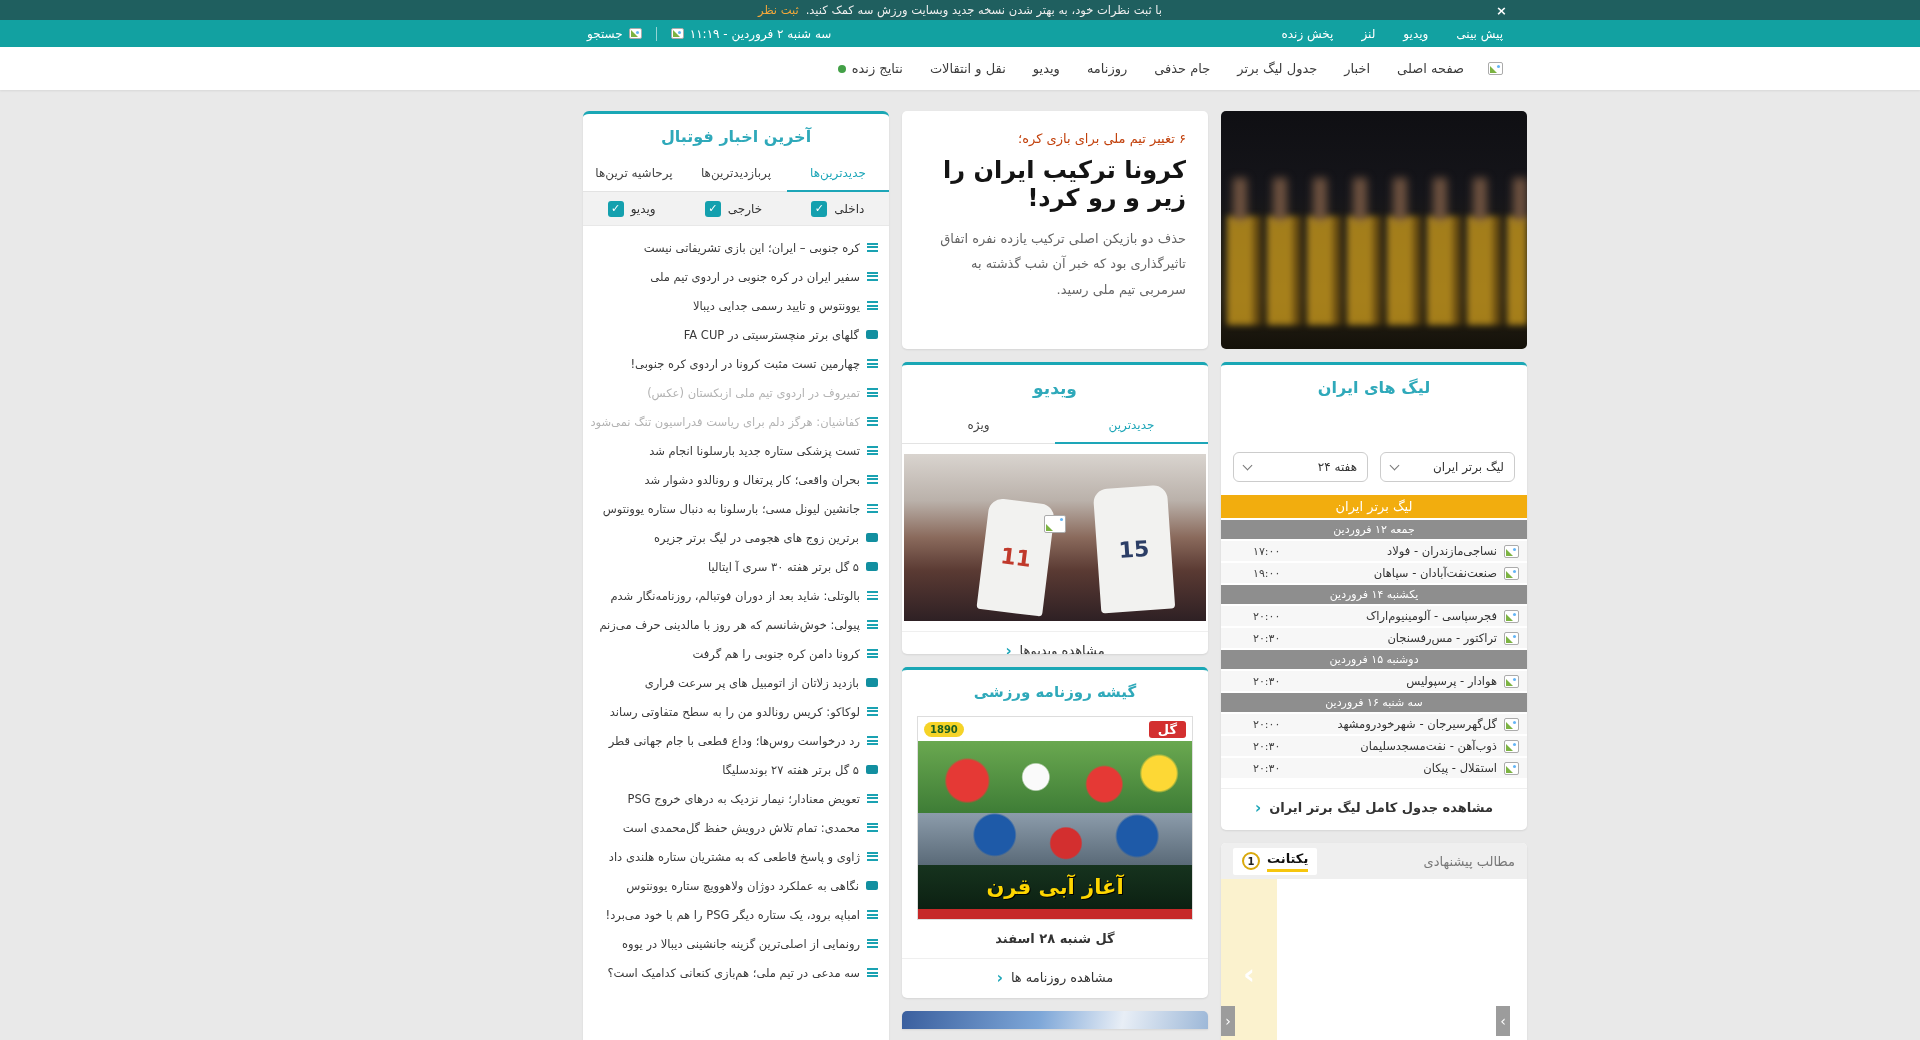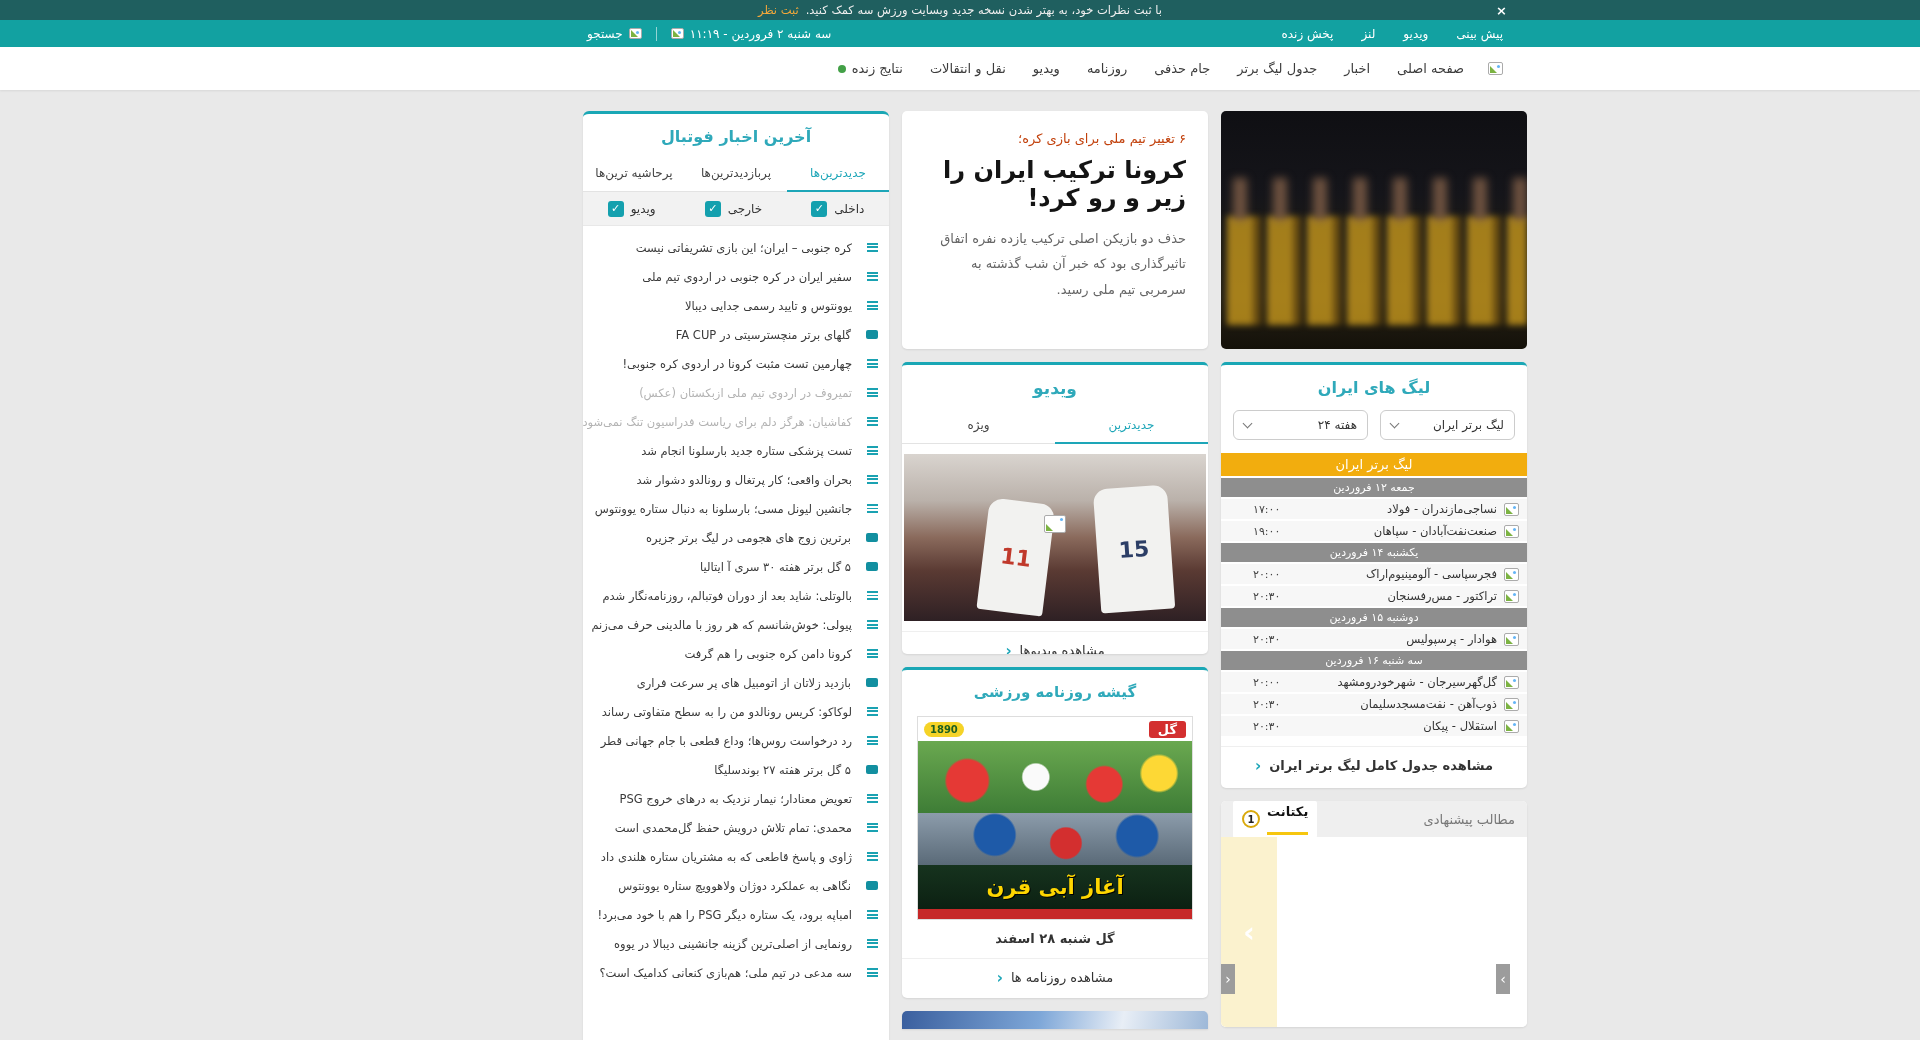--- a/index.html
+++ b/index.html
@@ -91,59 +91,59 @@
       linear-gradient(180deg,#8c9cab,#5a6a78); }
   .np-headline { height:44px; background:linear-gradient(180deg,#16331e,#0c2012);
     display:flex; align-items:center; justify-content:center; }
   .np-headline span { color:#ffd600; font-size:21px; font-weight:bold; text-shadow:1px 1px 0 #000; }
   .np-strip { height:10px; background:#c62828; }
   .np-caption { text-align:center; font-size:13px; font-weight:bold; color:#333; padding:11px 0 2px; }
   
   .league-card { padding-bottom:4px; }
   .lg-selects { display:flex; gap:12px; padding:2px 12px 13px; }
   .select { flex:1; height:30px; border:1px solid #ccc; border-radius:6px; background:#fff;
-    display:flex; align-items:center; justify-content:space-between; padding:0 10px; font-size:12px; color:#333; cursor:pointer; }
+    display:flex; align-items:center; justify-content:space-between; padding:0 10px; font-size:12px; color:#333; cursor:pointer;margin-top:42px; }
   .chev { width:7px; height:7px; border-left:1.6px solid #777; border-bottom:1.6px solid #777;
     transform:rotate(-45deg); margin-top:-4px; }
   .lt-header { height:23px; background:#f2ad0e; color:#fff; font-size:13px;
     display:flex; align-items:center; justify-content:center; }
   .lt-date { height:19px; background:#8e8e8e; color:#fff; font-size:11px;
     display:flex; align-items:center; justify-content:center; margin-top:2px; }
   .lt-row { height:20px; background:#f7f7f7; display:flex; align-items:center; gap:7px; padding:0 8px;
     margin-top:2px; font-size:11.5px; color:#333; cursor:pointer; }
   .lt-row .teams { flex:1; text-align:right; white-space:nowrap; overflow:hidden; }
   .lt-row .time { color:#444; font-size:11px;margin-left:24px; }
   .lg-more { font-weight:600; }
   
   .sug-card { overflow:hidden; }
   .sug-head { height:36px; background:#efefef; display:flex; align-items:center; justify-content:space-between;
     padding:0 12px; font-size:13px; color:#777; }
   .yk { background:#fff; display:flex; align-items:center; gap:7px; padding:3px 9px; border-radius:2px; cursor:pointer; }
-  .yk-word { font-weight:bold; color:#111; font-size:13px; border-bottom:3px solid #f6c60e; padding-bottom:13px; }
+  .yk-word { font-weight:bold; color:#111; font-size:13px; border-bottom:3px solid #f6c60e; padding-bottom:3px; }
   .yk-badge { width:18px; height:18px; border-radius:50%; border:2px solid #d9a90c; background:#fff;
     display:flex; align-items:center; justify-content:center; font-size:10px; font-weight:bold; color:#222; }
   .sug-body { height:190px; position:relative; background:#fff; }
   .sug-ad { position:absolute; top:0; left:0; width:56px; height:100%; background:#fbf2ce;
     display:flex; align-items:center; justify-content:center; }
   .sug-ad span { color:#fff; font-size:28px; font-weight:bold; }
   .car-btn { position:absolute; top:127px; width:14px; height:30px; background:#9c9c9c; color:#fff;
     display:flex; align-items:center; justify-content:center; font-size:14px; cursor:pointer; }
   .car-prev { left:0; } .car-next { right:17px; }
   
   .partial-card { height:18px; border-radius:5px 5px 0 0; box-shadow:0 1px 2px rgba(0,0,0,.09);
     background:linear-gradient(100deg,#3a5f9e 0%,#7ea7d8 45%,#e8eef6 72%,#9db8d8 100%); }
   
   .news-card { border-radius:6px 6px 0 0; min-height:950px; }
   .filters { height:34px; background:#f2f2f2; display:flex; align-items:center; justify-content:space-around;
     font-size:12px; color:#333; border-bottom:1px solid #e8e8e8; }
   .chk { display:flex; align-items:center; gap:7px; cursor:pointer; }
   .chk .box { width:16px; height:16px; border-radius:3px; background:#14a0ae; color:#fff; font-size:11px;
     display:flex; align-items:center; justify-content:center; }
   .news-list { padding:7px 0 0; }
-  .news-item { height:29px; display:flex; align-items:center; gap:15px; padding:0 11px;
+  .news-item { height:29px; display:flex; align-items:center; gap:7px; padding:0 11px;
     font-size:11.5px; color:#3a3a3a; cursor:pointer; white-space:nowrap; overflow:hidden; }
   .news-item.visited .txt { color:#b3b3b3; }
   .ic-news { width:11px; height:9px; flex:0 0 auto;
     background:linear-gradient(180deg,#1aa2b2 0 2px,transparent 2px 3.5px,#1aa2b2 3.5px 5.5px,transparent 5.5px 7px,#1aa2b2 7px 9px); }
   .ic-video { width:12px; height:9px; flex:0 0 auto; background:#128fa0; border-radius:2px; }
   
   .bimg { width:15px; height:13px; background:#fff; border:1px solid #ababab; border-radius:2px;
     position:relative; flex:0 0 auto; overflow:hidden; display:inline-block; }
   .bimg::after { content:""; position:absolute; left:1px; bottom:1px;
     border-left:7px solid #7cb342; border-top:7px solid transparent; }

